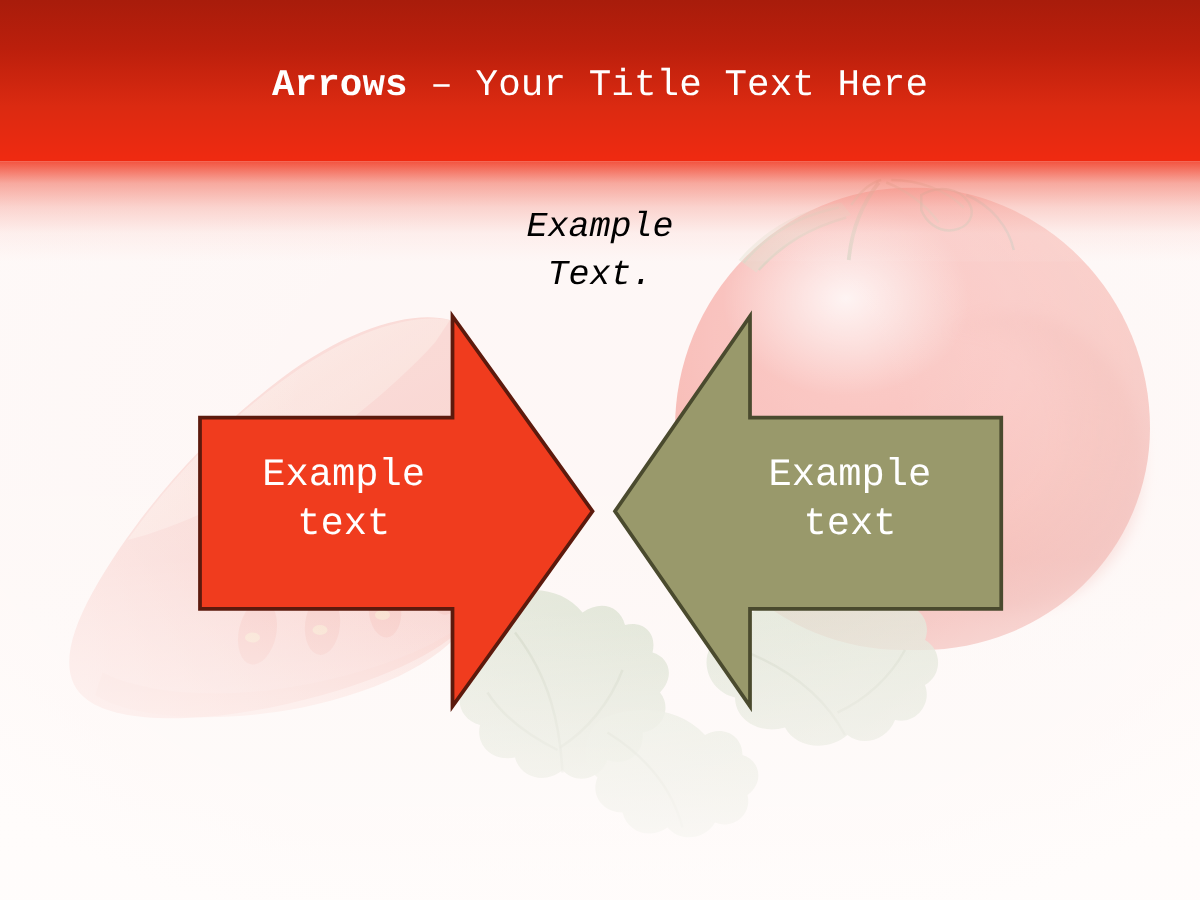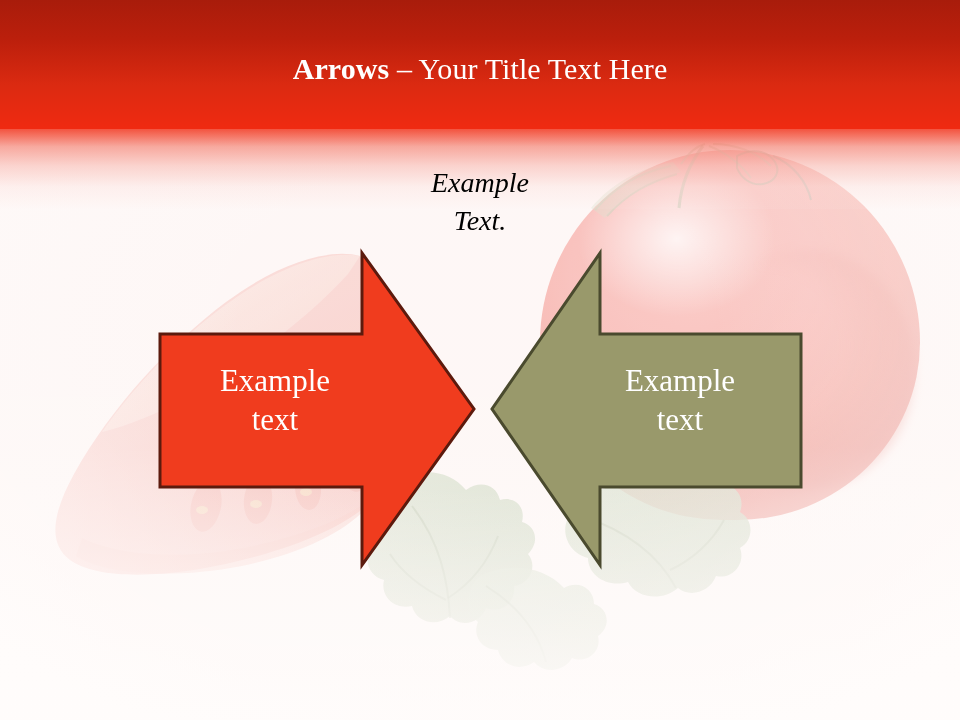--- a/index.html
+++ b/index.html
@@ -6,21 +6,21 @@
     margin: 0;
     padding: 0;
     background: #ffffff;
   }
   #slide {
     position: relative;
     width: 960px;
     height: 720px;
     overflow: hidden;
     background: #fdf3f1;
-    font-family: Liberation Serif, serif;
+    font-family: Liberation Mono, monospace;
   }
 
   
   .bg-layer {
     position: absolute;
     inset: 0;
     overflow: hidden;
   }
   .bg-base {
     position: absolute;

